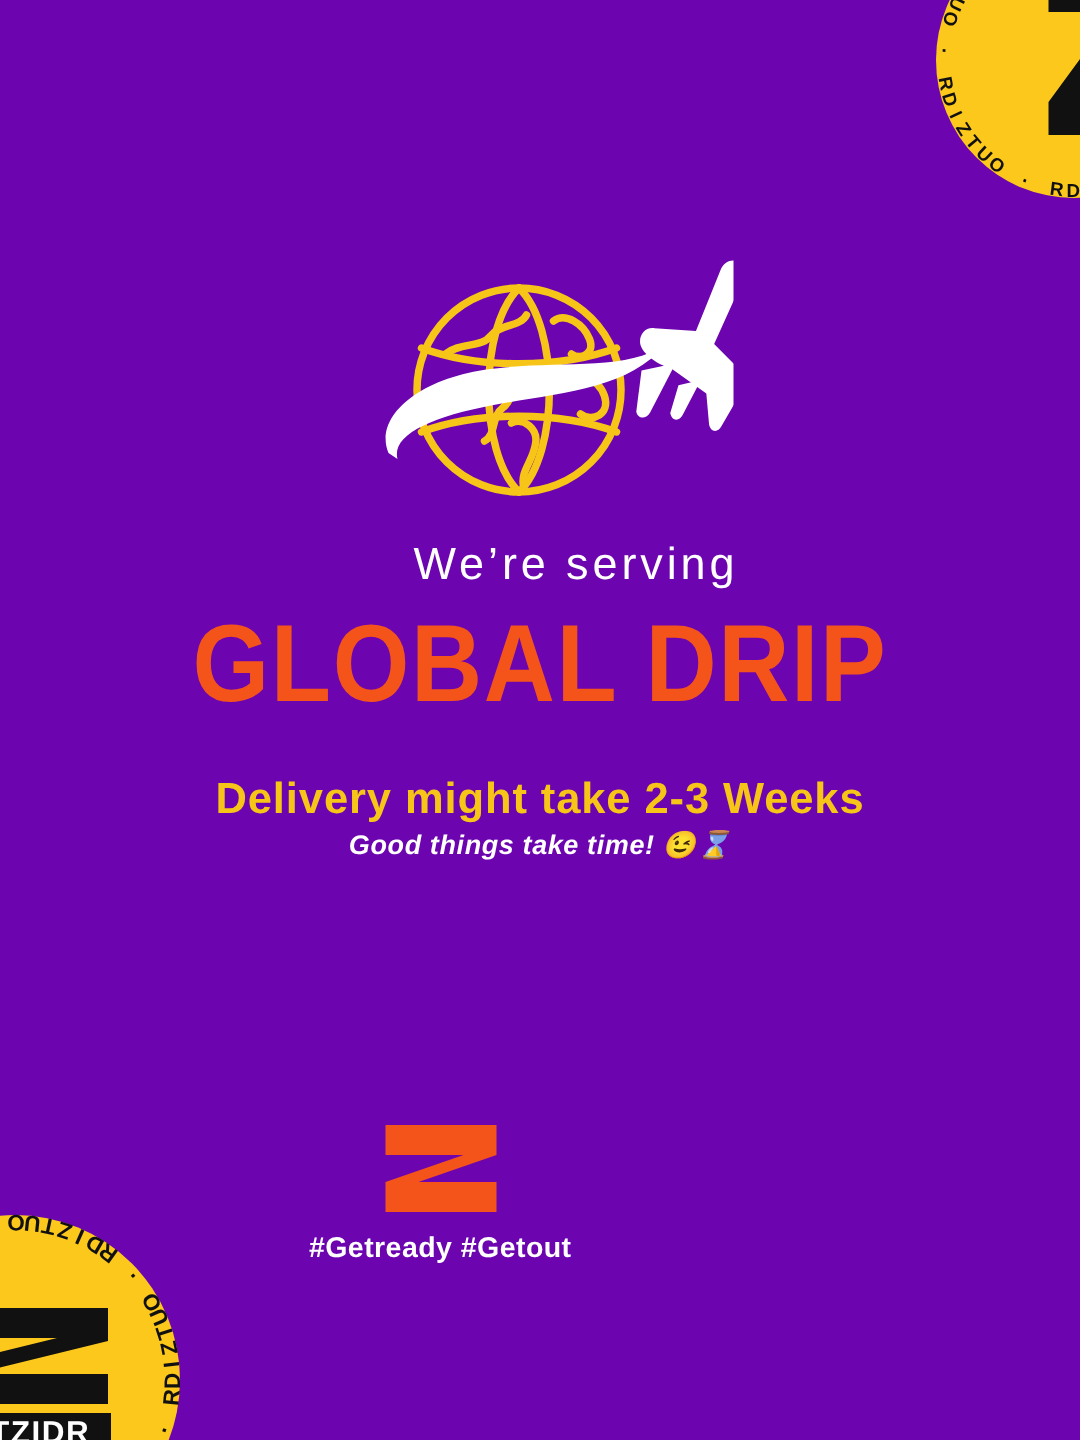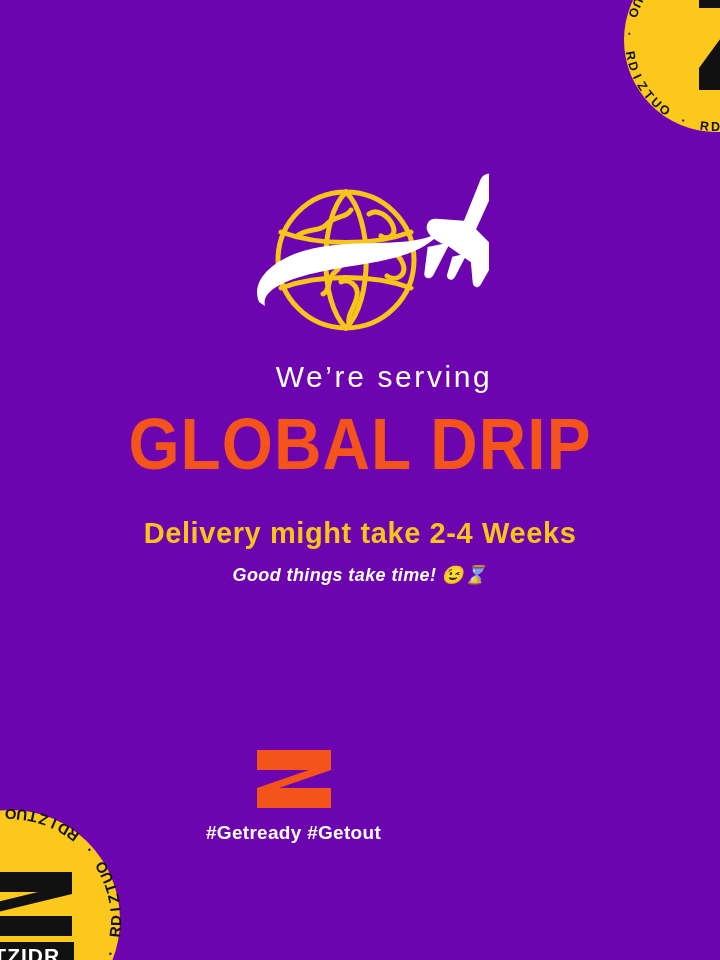--- a/index.html
+++ b/index.html
@@ -122,21 +122,21 @@
     line-height: 1.1;
     margin-top: 48px;
   }
   #tagline {
     font-size: 18px;
     font-weight: bold;
     font-style: italic;
     color: #ffffff;
     letter-spacing: 0.4px;
     line-height: 1.1;
-    margin-top: 16px;
+    margin-top: 4px;
   }
 
   
   #footer-brand {
     position: absolute;
     left: 0;
     top: 748px;
     width: 587px;
     text-align: center;
   }
@@ -253,21 +253,21 @@
                L 28 56 L 10 64 C 6 66, 3 63, 5 59 L 14 44 L 6 20
                C 2 16, -2 6, 0 0 Z"></path>
       <path d="M10 20 L -18 34 C -22 36, -26 33, -24 29 L -8 12 Z"></path>
       <path d="M16 36 L -4 46 C -8 48, -11 45, -9 41 L 4 31 Z"></path>
     </g>
   </svg>
 
   <div id="copy">
     <div id="eyebrow">We’re serving</div>
     <div id="headline">GLOBAL DRIP</div>
-    <div id="delivery-note">Delivery might take 2-4 Weeks</div>
+    <div id="delivery-note">Delivery might take 2-3 Weeks</div>
     <div id="tagline">Good things take time! 😉⌛</div>
   </div>
 
   <div id="footer-brand">
     <svg id="footer-logo" width="78" height="62" viewBox="0 0 78 62">
       <polygon points="2,2 76,2 76,22 24,40 76,40 76,60 2,60 2,40 54,22 2,22" fill="#F4541A"></polygon>
     </svg>
     <div id="hashtags">#Getready #Getout</div>
   </div>
 

